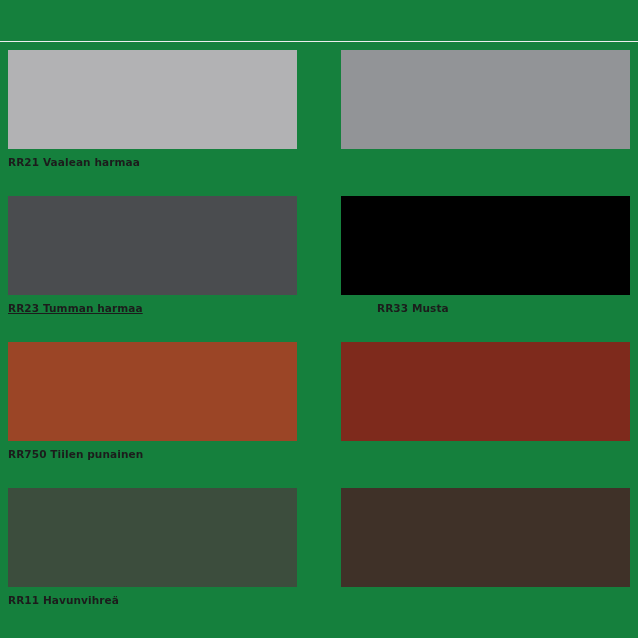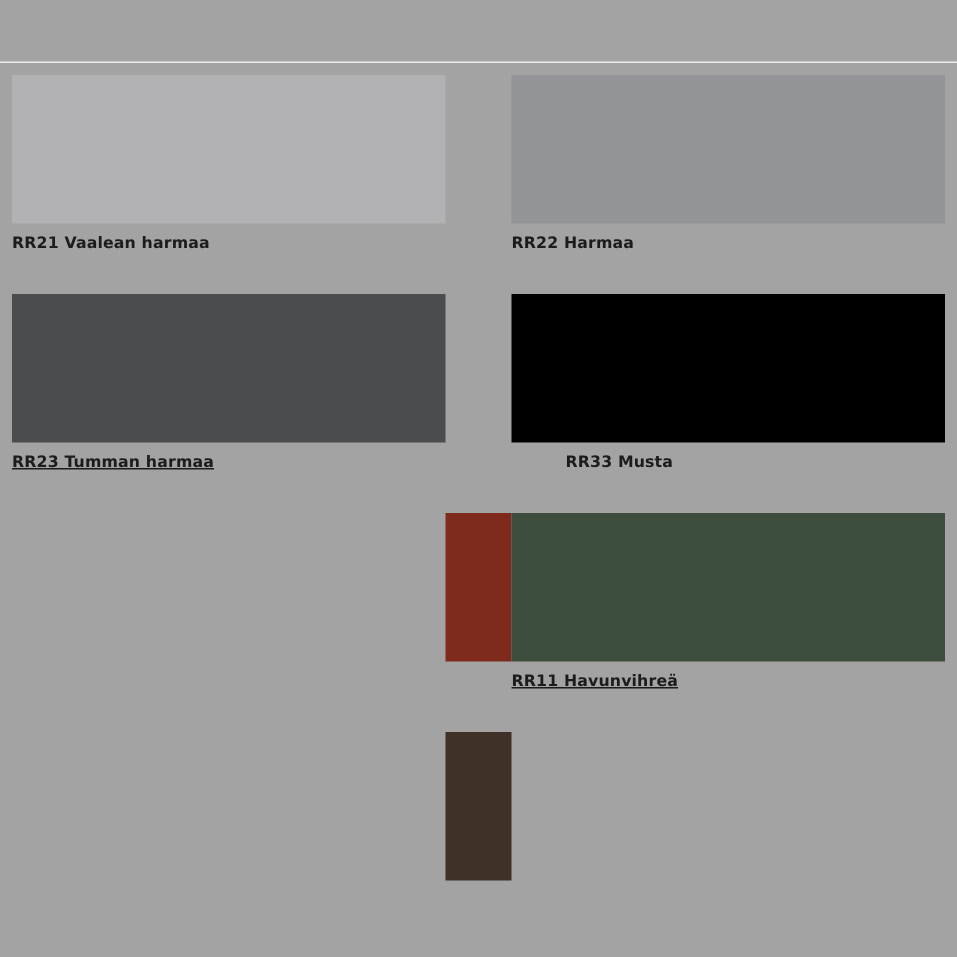--- a/index.html
+++ b/index.html
@@ -66,54 +66,57 @@
     letter-spacing: 0.1px;
     padding-top: 7px;
     padding-bottom: 27px;
     line-height: 13px;
     white-space: nowrap;
   }
 </style>
 </head>
 <body>
 
-<div class="page" style="background-color: #a3a3a3;">
+<div class="page" style="background-color: #15803d;">
 
   <div class="top-rule" style="background-color: rgb(236, 237, 237);"></div>
 
   <div class="swatch-grid">
 
     <div class="cell">
       <div class="swatch" style="background-color: rgb(178, 178, 180);"></div>
       <div class="swatch-label" style="color: rgb(28, 28, 28);">RR21 Vaalean harmaa</div>
     </div>
     <div class="cell spacer"></div>
     <div class="cell">
       <div class="swatch" style="background-color: rgb(146, 148, 151);"></div>
-      <div class="swatch-label" style="color: rgb(28, 28, 28);">RR22 Harmaa</div>
     </div>
 
     <div class="cell">
       <div class="swatch" style="background-color: rgb(74, 76, 79);"></div>
       <div class="swatch-label" style="color: rgb(28, 28, 28); text-decoration: underline;">RR23 Tumman harmaa</div>
     </div>
     <div class="cell spacer"></div>
     <div class="cell">
       <div class="swatch" style="background-color: rgb(0, 0, 0);"></div>
       <div class="swatch-label" style="color: rgb(28, 28, 28); margin-left: 36px;">RR33 Musta</div>
     </div>
 
+    <div class="cell">
+      <div class="swatch" style="background-color: rgb(155, 69, 38);"></div>
+      <div class="swatch-label" style="color: rgb(28, 28, 28);">RR750 Tiilen punainen</div>
+    </div>
     <div class="cell spacer"></div>
     <div class="cell">
       <div class="swatch" style="background-color: rgb(126, 42, 28);"></div>
     </div>
 
     <div class="cell">
       <div class="swatch" style="background-color: rgb(60, 77, 61);"></div>
-      <div class="swatch-label" style="color: rgb(28, 28, 28); text-decoration: underline;">RR11 Havunvihreä</div>
+      <div class="swatch-label" style="color: rgb(28, 28, 28);">RR11 Havunvihreä</div>
     </div>
     <div class="cell spacer"></div>
     <div class="cell">
       <div class="swatch" style="background-color: rgb(63, 49, 40);"></div>
     </div>
 
   </div>
 </div>
 
 </body></html>

